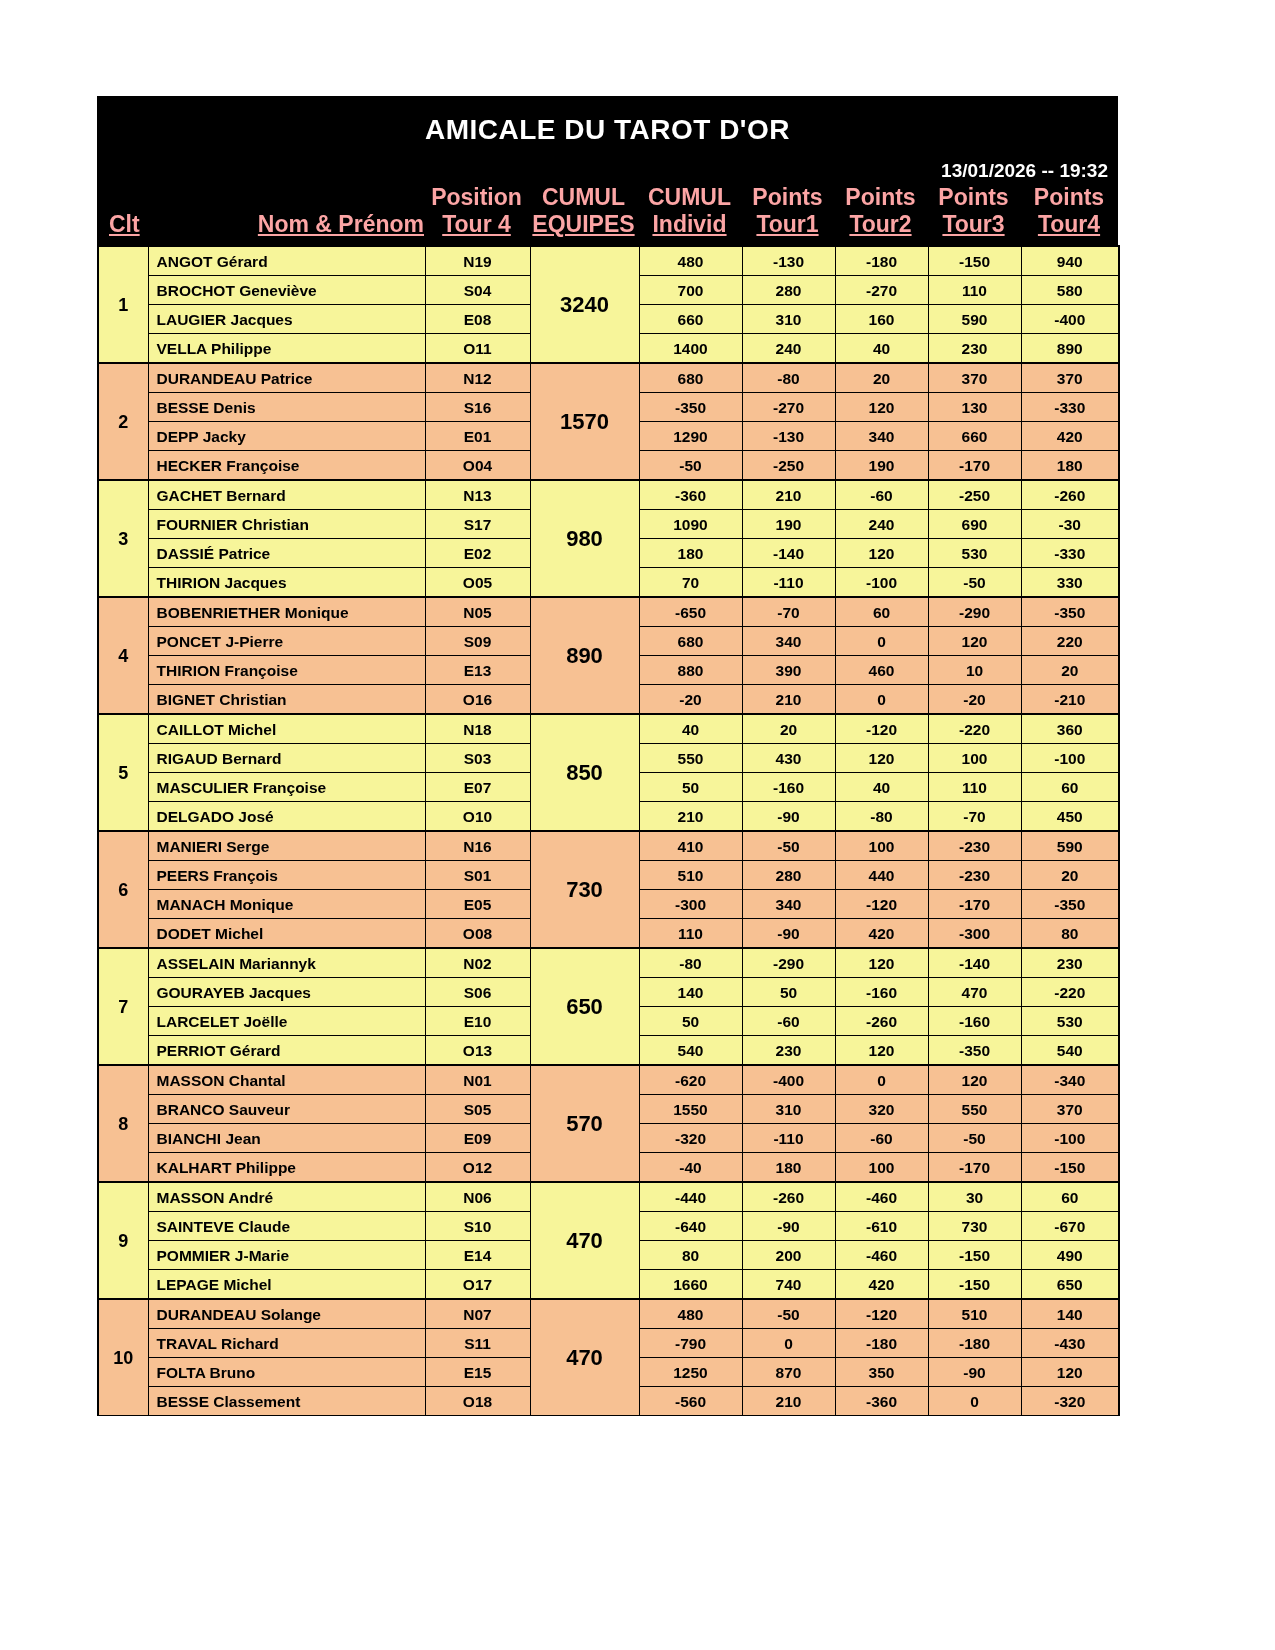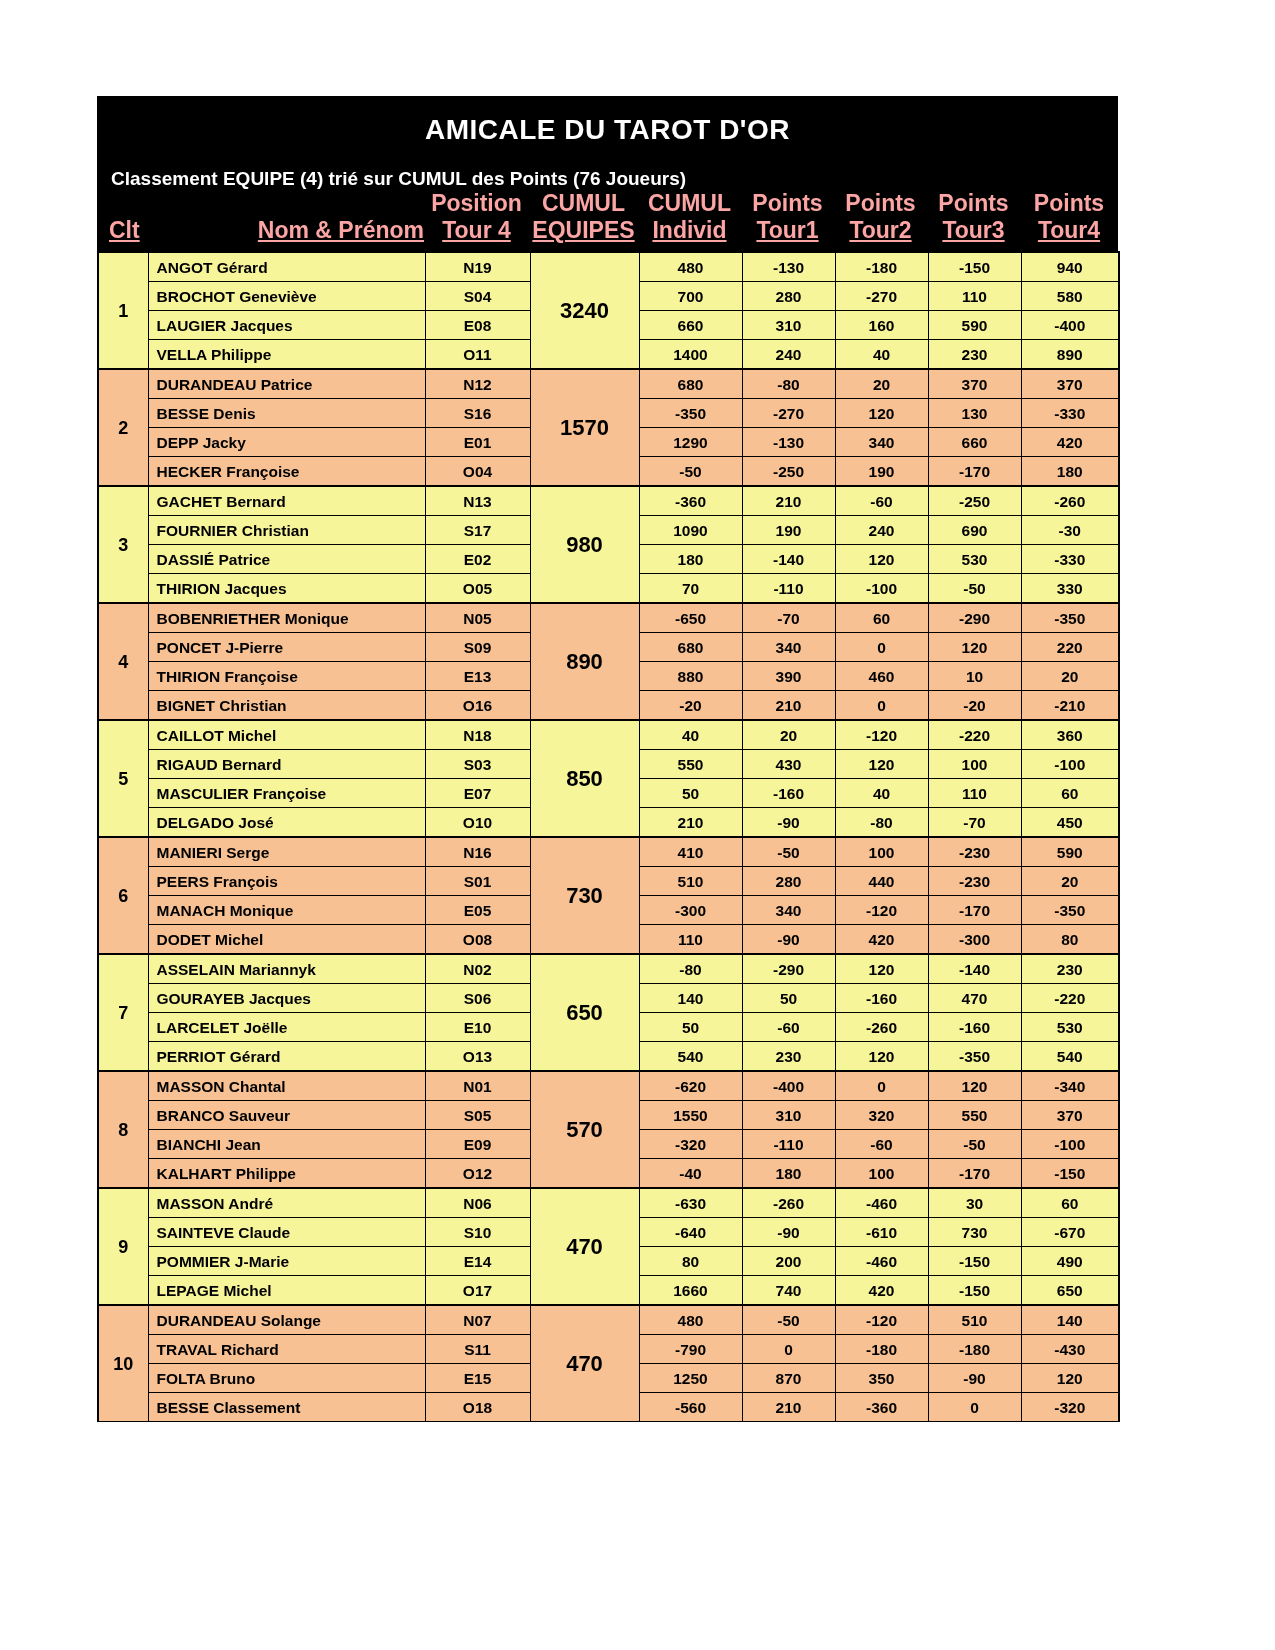--- a/index.html
+++ b/index.html
@@ -120,21 +120,21 @@
   .tail { height: 1px; }
 </style>
 </head>
 <body>
 
 <div id="page">
   <div id="sheet">
 
     <div class="hdr">
       <div class="hdr-title">AMICALE DU TAROT D'OR</div>
-      <div class="hdr-sub">Classement EQUIPE (4) trié sur CUMUL des Points (76 Joueurs)</div>
+      <div class="hdr-date">13/01/2026 -- 19:32</div>
 
       <table class="grid">
         <colgroup>
           <col class="c-clt">
             <col class="c-name">
             <col class="c-pos">
             <col class="c-cumeq">
           <col class="c-cumind">
             <col class="c-t1">
             <col class="c-t2">
@@ -499,21 +499,21 @@
             <td>180</td>
             <td>100</td>
             <td>-170</td>
             <td class="last">-150</td>
           </tr>
           <tr class="grp-yellow band-top">
             <td class="rank" rowspan="4">9</td>
             <td class="name">MASSON André</td>
             <td>N06</td>
             <td class="cumeq" rowspan="4">470</td>
-            <td>-630</td>
+            <td>-440</td>
             <td>-260</td>
             <td>-460</td>
             <td>30</td>
             <td class="last">60</td>
           </tr>
           <tr class="grp-yellow">
             <td class="name">SAINTEVE Claude</td>
             <td>S10</td>
             <td>-640</td>
             <td>-90</td>

